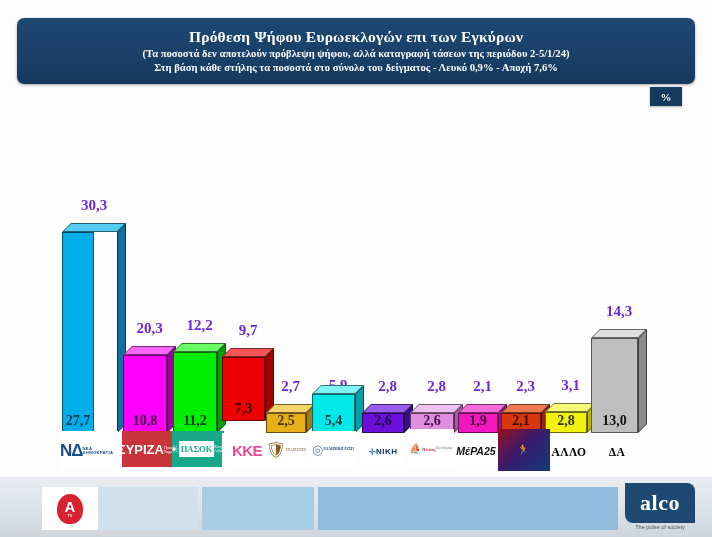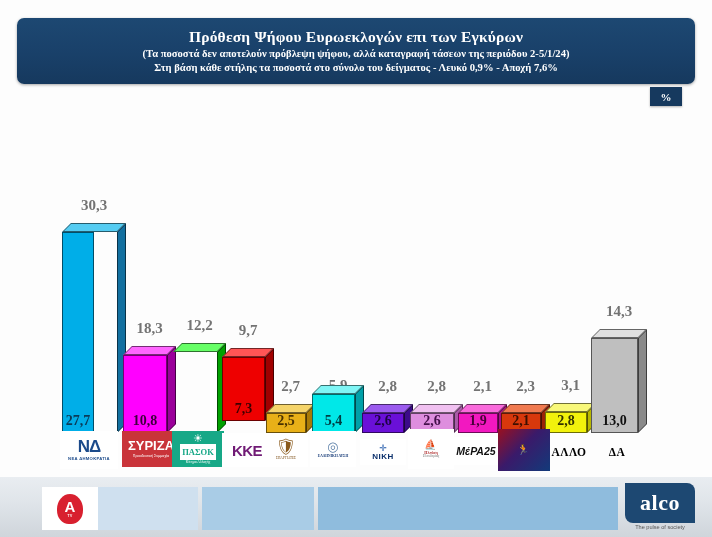--- a/index.html
+++ b/index.html
@@ -37,21 +37,21 @@
     display:flex;align-items:center;justify-content:center;
     box-shadow:0 1px 2px rgba(0,0,0,.3);
   }
 
   
   .plot{position:absolute;left:0;top:106px;width:712px;height:360px;}
   .bar-wrap{position:absolute;bottom:0;}
 
   .top-label{
     position:absolute;left:50%;transform:translateX(-50%);
-    font-size:15px;font-weight:bold;color:#737373;white-space:nowrap;
+    font-size:15px;font-weight:bold;color:#6d28d9;white-space:nowrap;
     font-family:"Liberation Serif", serif;
   }
   .bar3d{position:absolute;bottom:0;left:0;}
   .face{position:absolute;left:0;bottom:0;box-sizing:border-box;border:1px solid rgba(0,0,0,.55);}
   .side{position:absolute;bottom:0;box-sizing:border-box;border:1px solid rgba(0,0,0,.55);}
   .top{position:absolute;box-sizing:border-box;border:1px solid rgba(0,0,0,.55);}
   .in-label{
     position:absolute;left:0;width:100%;
     text-align:center;font-size:14px;font-weight:bold;
     font-family:"Liberation Serif", serif;white-space:nowrap;
@@ -63,33 +63,33 @@
     position:absolute;top:0;
     display:flex;align-items:center;justify-content:center;
     overflow:hidden;
   }
   .logo-text{
     font-family:"Liberation Serif", serif;font-weight:bold;color:#000;
     font-size:11.5px;letter-spacing:.5px;
   }
 
   
-  .lg{width:100%;height:100%;display:flex;flex-direction:column;
+  .lg{width:100%;height:100%;display:flex;
       align-items:center;justify-content:center;line-height:1;}
   .lg-nd{background:#ffffff;color:#1b4a8a;}
   .lg-nd .m{font-size:17px;font-weight:bold;font-family:"Liberation Sans",sans-serif;letter-spacing:-1px;}
   .lg-nd .s{font-size:4.2px;font-weight:bold;letter-spacing:.3px;margin-top:2px;font-family:"Liberation Sans",sans-serif;}
   .lg-syr{background:#c9343a;color:#ffffff;}
   .lg-syr .m{font-size:13px;font-weight:bold;font-family:"Liberation Sans",sans-serif;}
   .lg-syr .s{font-size:3.6px;margin-top:3px;font-family:"Liberation Sans",sans-serif;}
   .lg-pasok{background:#17a887;color:#ffffff;}
   .lg-pasok .sun{font-size:11px;line-height:1;}
   .lg-pasok .m{font-size:8.5px;font-weight:bold;background:#ffffff;color:#17a887;padding:4px 2px;}
   .lg-pasok .s{font-size:3.6px;margin-top:1px;}
-  .lg-kke{background:#ffffff;color:#701a75;}
+  .lg-kke{background:#ffffff;color:#ec4899;}
   .lg-kke .m{font-size:15px;font-weight:bold;font-family:"Liberation Sans",sans-serif;letter-spacing:-.5px;}
   .lg-sp{background:#ffffff;color:#8a5a1c;}
   .lg-sp .m{font-size:16px;}
   .lg-sp .s{font-size:3.4px;color:#7a4a10;margin-top:2px;}
   .lg-el{background:#ffffff;color:#1a3e7a;}
   .lg-el .m{font-size:13px;color:#5b7fa8;}
   .lg-el .s{font-size:3.6px;font-weight:bold;margin-top:2px;}
   .lg-niki{background:#ffffff;color:#0a2f6b;}
   .lg-niki .m{font-size:8px;font-weight:bold;font-family:"Liberation Sans",sans-serif;letter-spacing:.5px;}
   .lg-plef{background:#ffffff;color:#1a4c86;}
@@ -152,34 +152,37 @@
         <div class="top-label" style="top: 0px; left: 32px;">30,3</div>
         <div class="bar3d" style="width: 64px; height: 210px;">
           <div class="top" style="left: 0px; top: 0px; width: 55px; height: 9px; background: rgb(85, 204, 242); transform: skewX(-45deg); transform-origin: left bottom;"></div>
           <div class="side" style="left: 55px; bottom: 0px; width: 9px; height: 201px; background: rgb(18, 112, 160); transform: skewY(-45deg); transform-origin: left bottom;"></div>
           <div class="face" style="width: 32px; height: 201px; background: rgb(0, 174, 232);">
             <div class="in-label" style="bottom: 3px; color: rgb(11, 58, 87);">27,7</div>
           </div>
         </div>
       </div>
       <div class="bar-wrap" style="left: 123px; width: 53px; height: 113.277px; top: 213.723px;">
-        <div class="top-label" style="top: 0px; left: 26.5px;">18,3</div>
+        <div class="top-label" style="top: 0px; left: 26.5px;">20,3</div>
         <div class="bar3d" style="width: 53px; height: 87.2772px;">
           <div class="top" style="left: 0px; top: 0px; width: 44px; height: 9px; background: rgb(255, 102, 255); transform: skewX(-45deg); transform-origin: left bottom;"></div>
           <div class="side" style="left: 44px; bottom: 0px; width: 9px; height: 78.2772px; background: rgb(155, 0, 155); transform: skewY(-45deg); transform-origin: left bottom;"></div>
           <div class="face" style="width: 44px; height: 78.2772px; background: rgb(255, 0, 255);">
             <div class="in-label" style="bottom: 3px; color: rgb(61, 0, 61);">10,8</div>
           </div>
         </div>
       </div>
       <div class="bar-wrap" style="left: 173px; width: 53px; height: 115.931px; top: 211.069px;">
         <div class="top-label" style="top: 0px; left: 26.5px;">12,2</div>
         <div class="bar3d" style="width: 53px; height: 89.9307px;">
           <div class="top" style="left: 0px; top: 0px; width: 44px; height: 9px; background: rgb(102, 255, 102); transform: skewX(-45deg); transform-origin: left bottom;"></div>
           <div class="side" style="left: 44px; bottom: 0px; width: 9px; height: 80.9307px; background: rgb(0, 160, 0); transform: skewY(-45deg); transform-origin: left bottom;"></div>
+          <div class="face" style="width: 44px; height: 80.9307px; background: rgb(0, 238, 0);">
+            <div class="in-label" style="bottom: 3px; color: rgb(0, 53, 10);">11,2</div>
+          </div>
         </div>
       </div>
       <div class="bar-wrap" style="left: 222px; width: 28px; height: 99.3465px; top: 216px;">
         <div class="top-label" style="top: 0px; left: 26px;">9,7</div>
         <div class="bar3d" style="width: 52px; height: 73.3465px;">
           <div class="top" style="left: 0px; top: 0px; width: 43px; height: 9px; background: rgb(255, 85, 85); transform: skewX(-45deg); transform-origin: left bottom;"></div>
           <div class="side" style="left: 43px; bottom: 0px; width: 9px; height: 64.3465px; background: rgb(160, 0, 0); transform: skewY(-45deg); transform-origin: left bottom;"></div>
           <div class="face" style="width: 43px; height: 64.3465px; background: rgb(238, 0, 0);">
             <div class="in-label" style="bottom: 3px; color: rgb(58, 0, 0);">7,3</div>
           </div>

